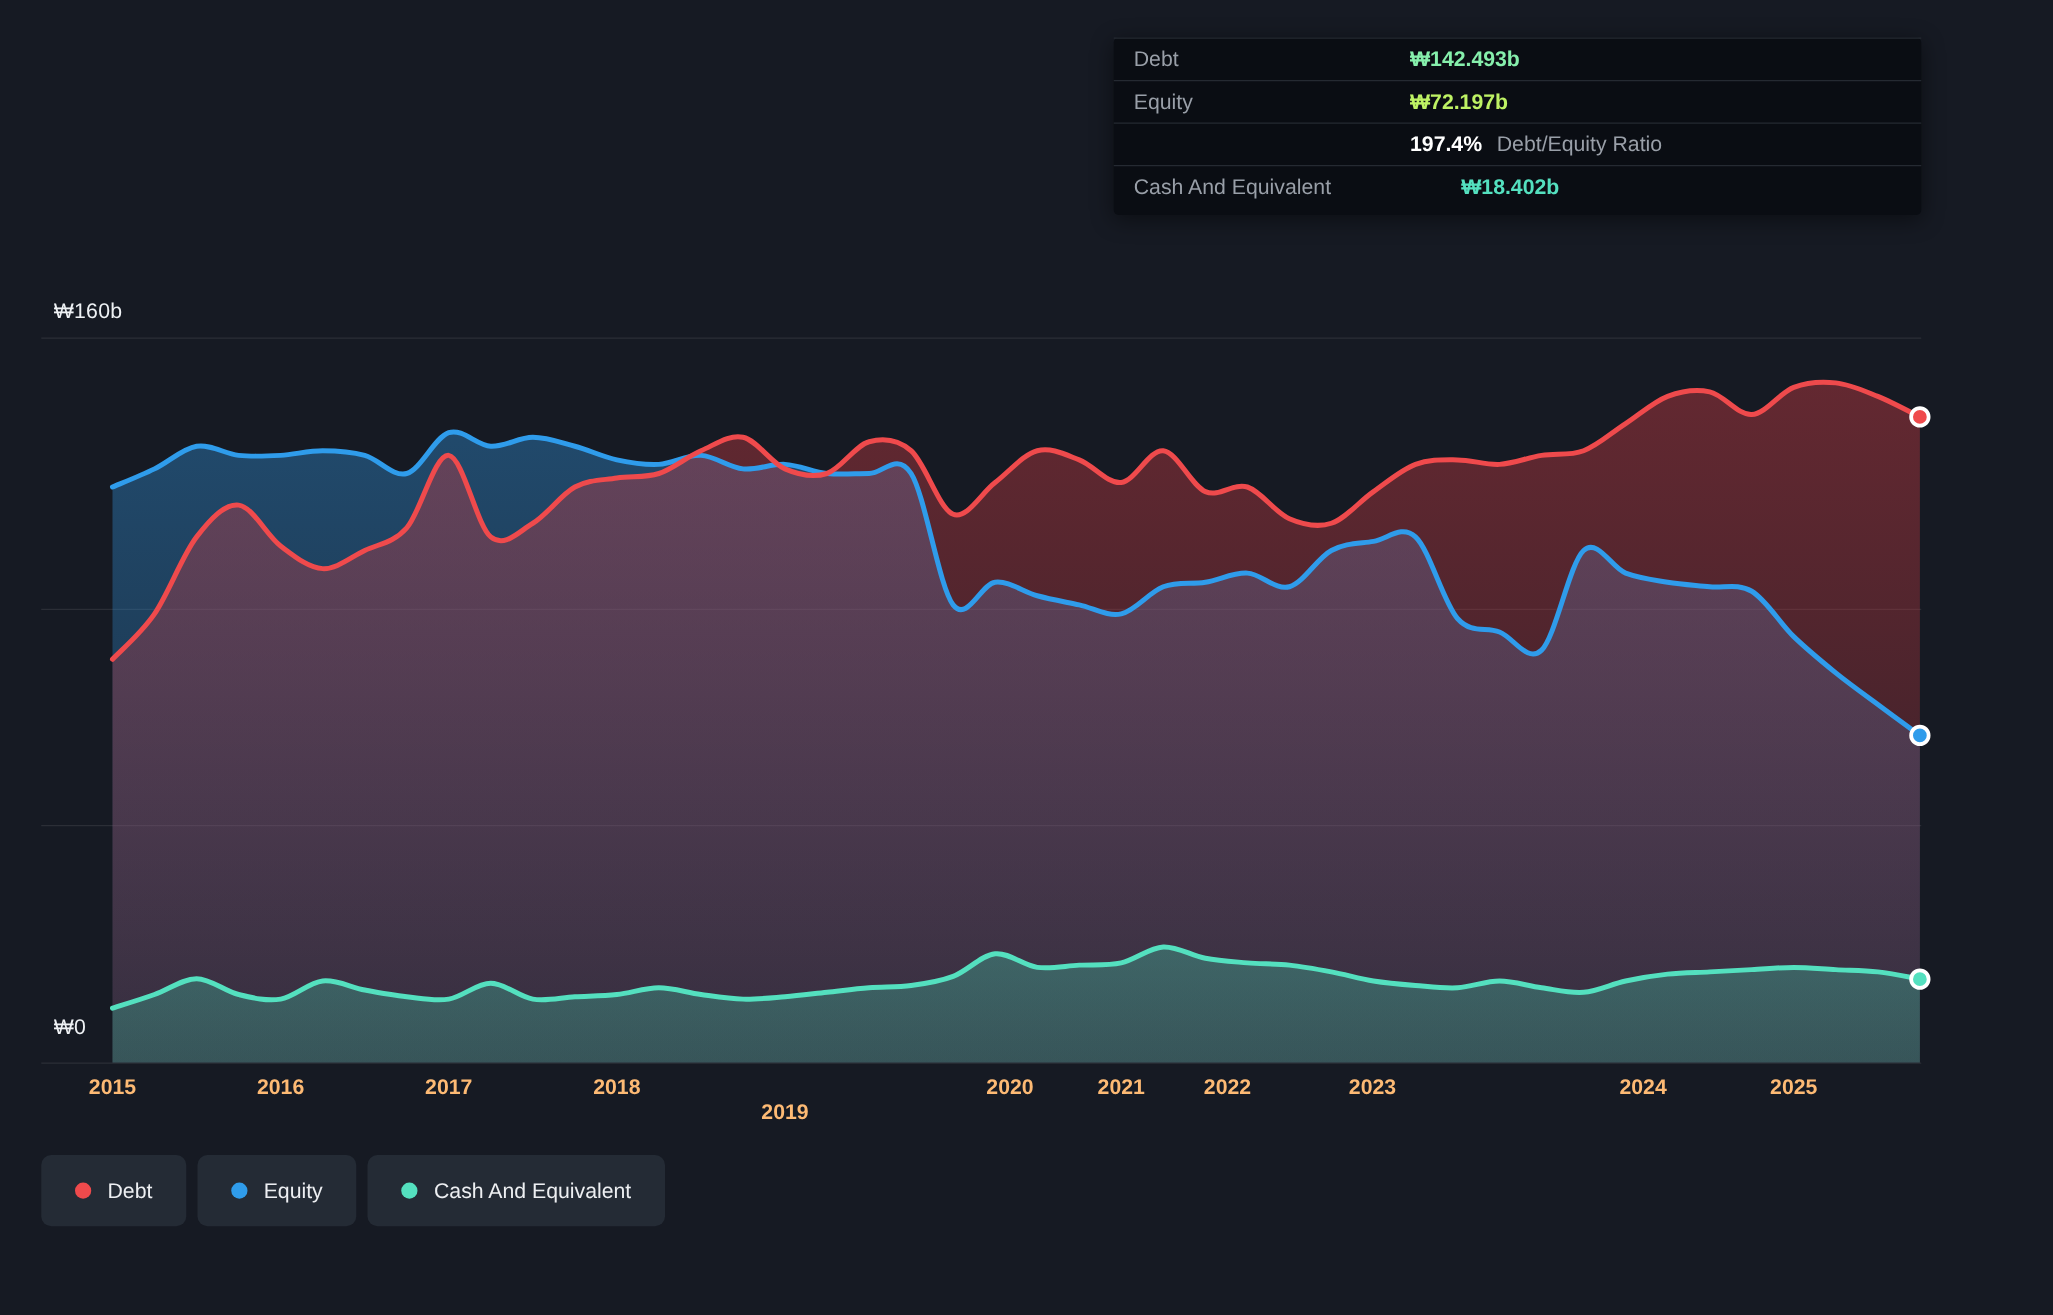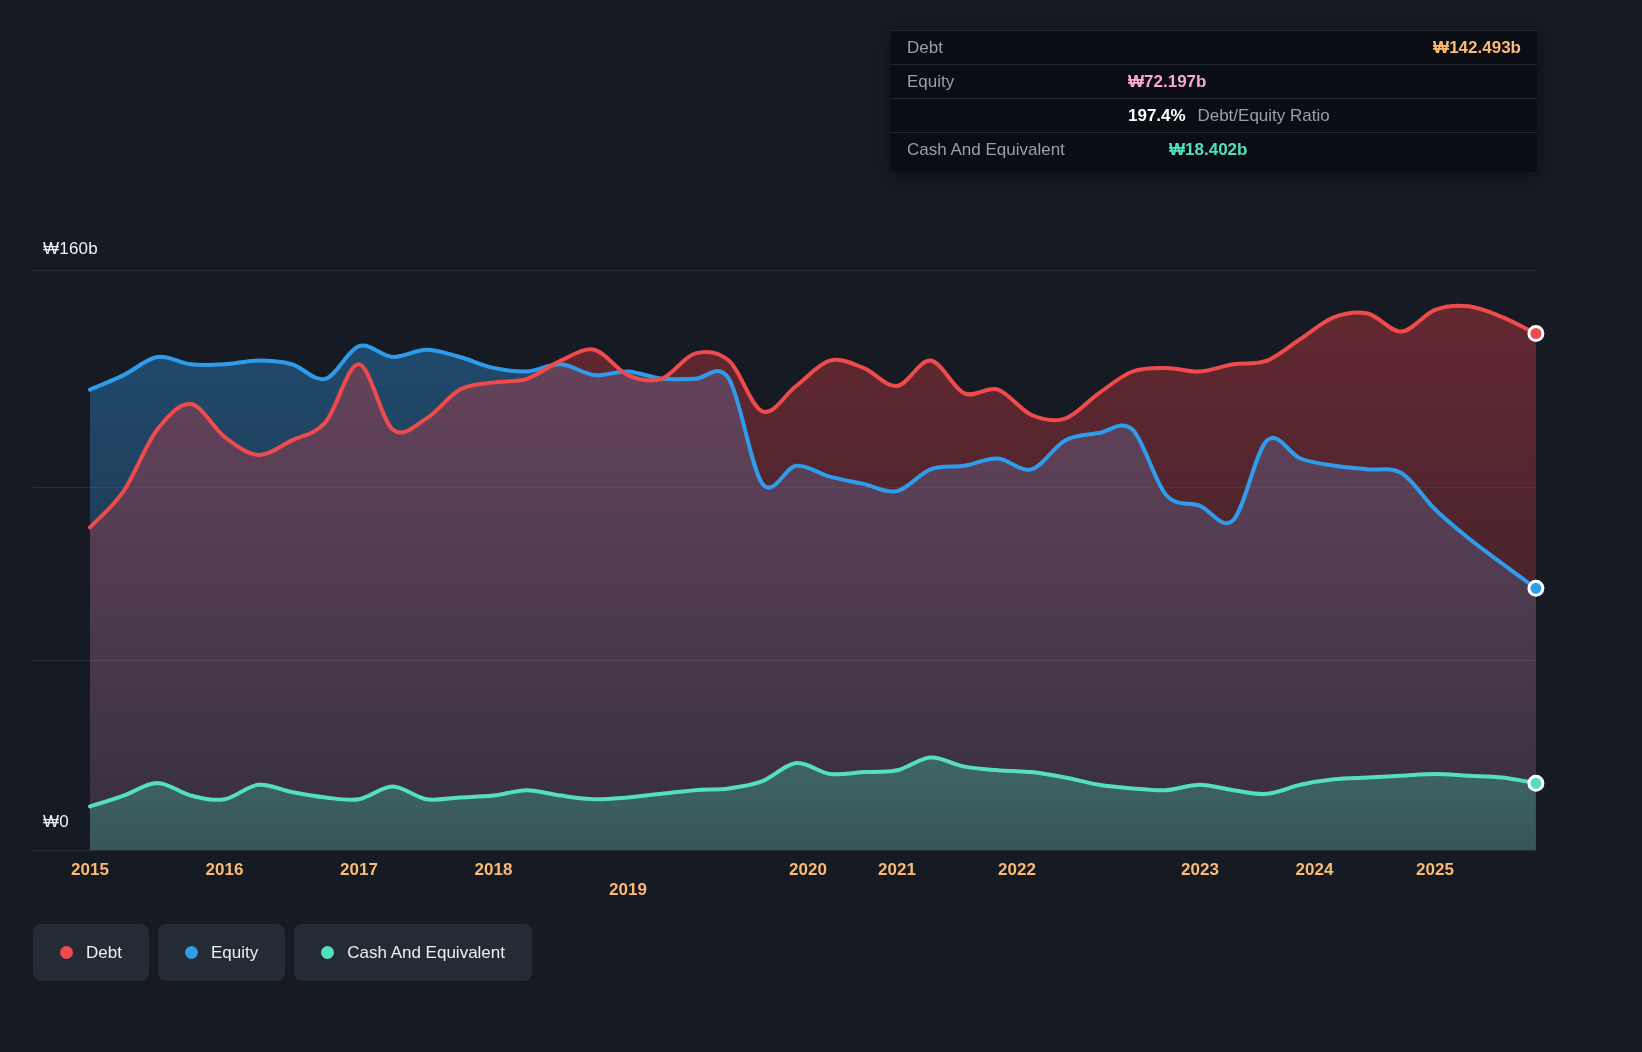--- a/index.html
+++ b/index.html
@@ -84,36 +84,36 @@
   <div class="y-label" style="top:812px">₩0</div>
 
   <div>
       <div class="x-label" style="left: 90px;">2015</div>
       <div class="x-label" style="left: 224.5px;">2016</div>
       <div class="x-label" style="left: 359px;">2017</div>
       <div class="x-label" style="left: 493.5px;">2018</div>
       <div class="x-label" style="left: 628px; margin-top: 20px;">2019</div>
       <div class="x-label" style="left: 808px;">2020</div>
       <div class="x-label" style="left: 897px;">2021</div>
-      <div class="x-label" style="left: 1017px;">2022</div>
-      <div class="x-label" style="left: 1200px;">2023</div>
+      <div class="x-label" style="left: 982px;">2022</div>
+      <div class="x-label" style="left: 1098px;">2023</div>
       <div class="x-label" style="left: 1300.5px; margin-left: 14px;">2024</div>
       <div class="x-label" style="left: 1435px;">2025</div>
     </div>
 
   <div class="tooltip">
 
     <div class="tt-row">
       <span class="tt-label">Debt</span>
-      <span class="tt-value" style="color: #fdba74; text-align: right;">₩142.493b</span>
+      <span class="tt-value" style="color: #86efac;">₩142.493b</span>
     </div>
 
     <div class="tt-row">
       <span class="tt-label">Equity</span>
-      <span class="tt-value" style="color: #f9a8d4;">₩72.197b</span>
+      <span class="tt-value" style="color: #bef264;">₩72.197b</span>
     </div>
 
     <div class="tt-row">
       <span class="tt-label"></span>
       <span>
         <span class="ratio-num">197.4%</span>
         <span class="ratio-text">Debt/Equity Ratio</span>
       </span>
     </div>
 

